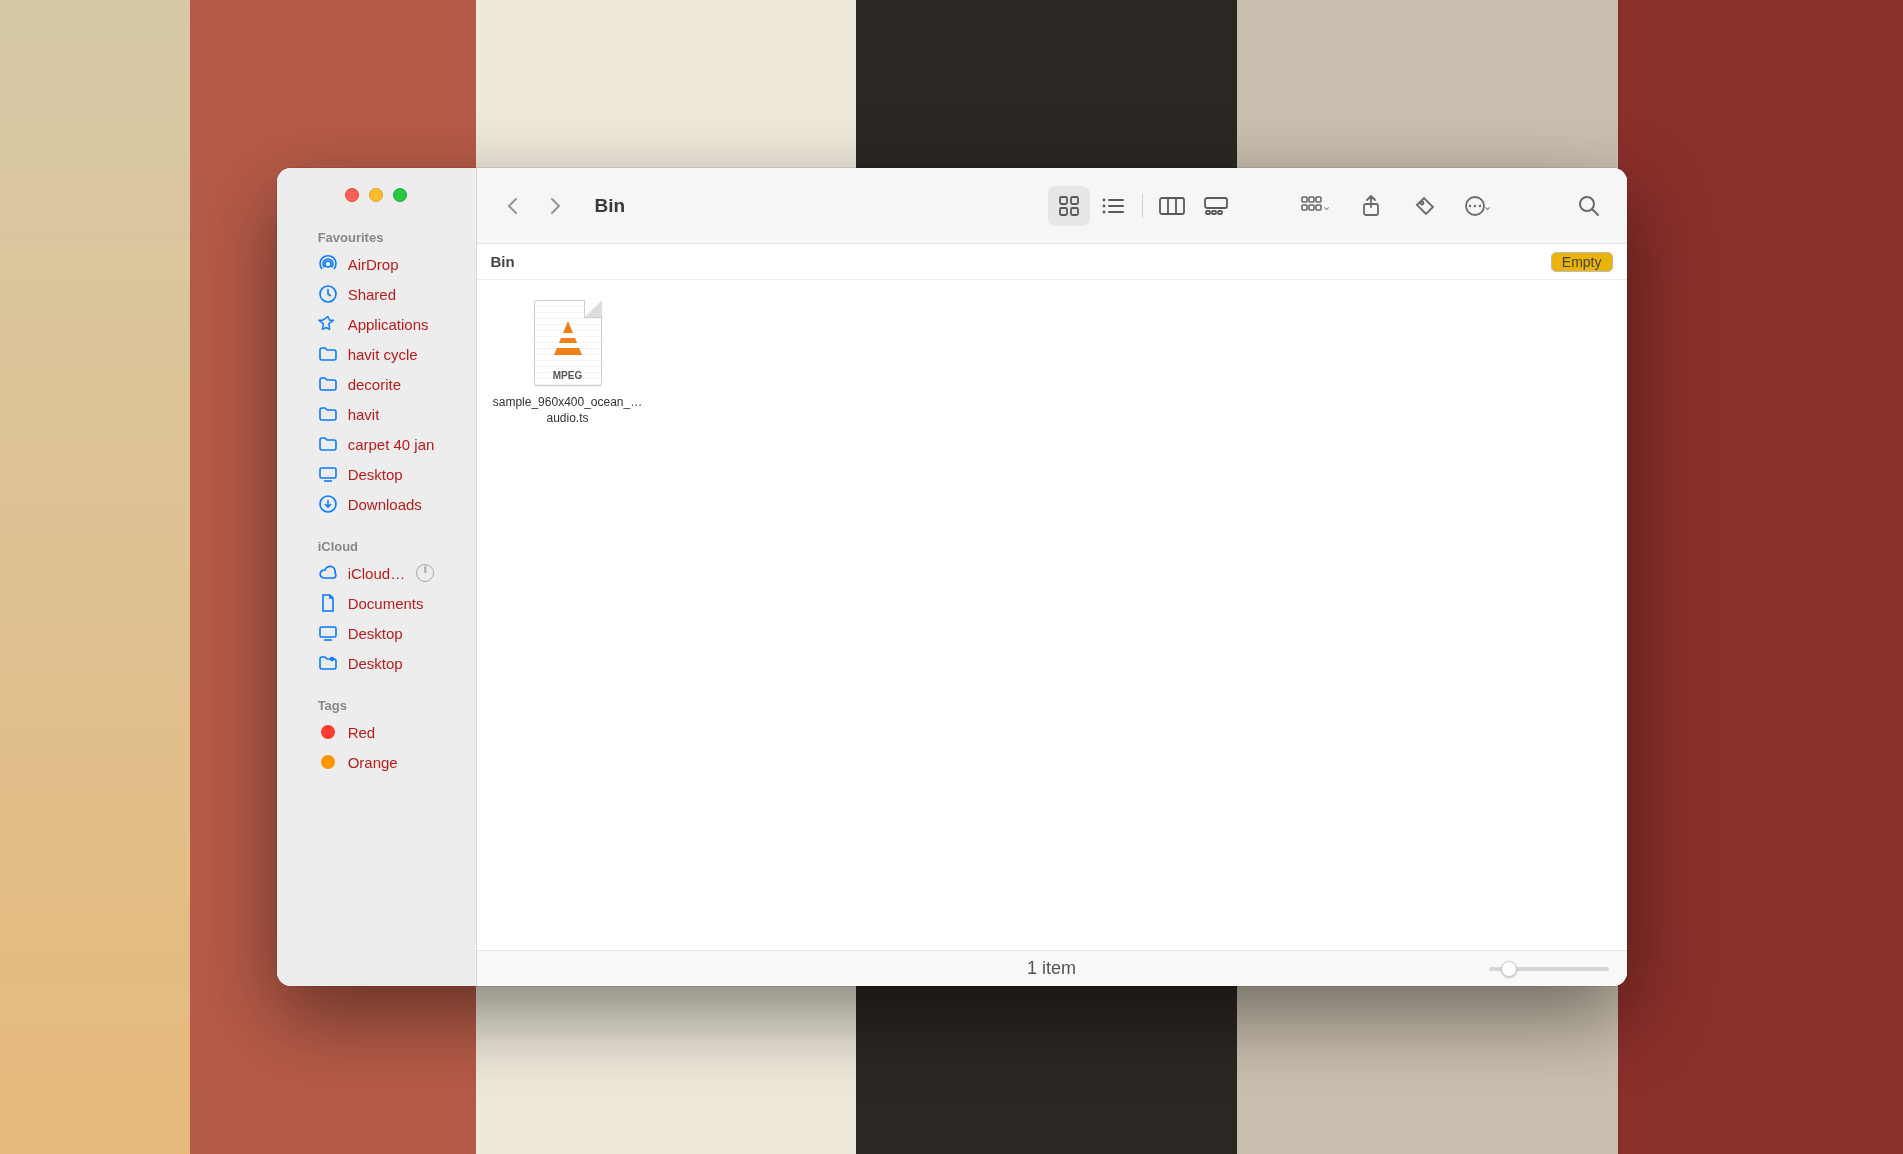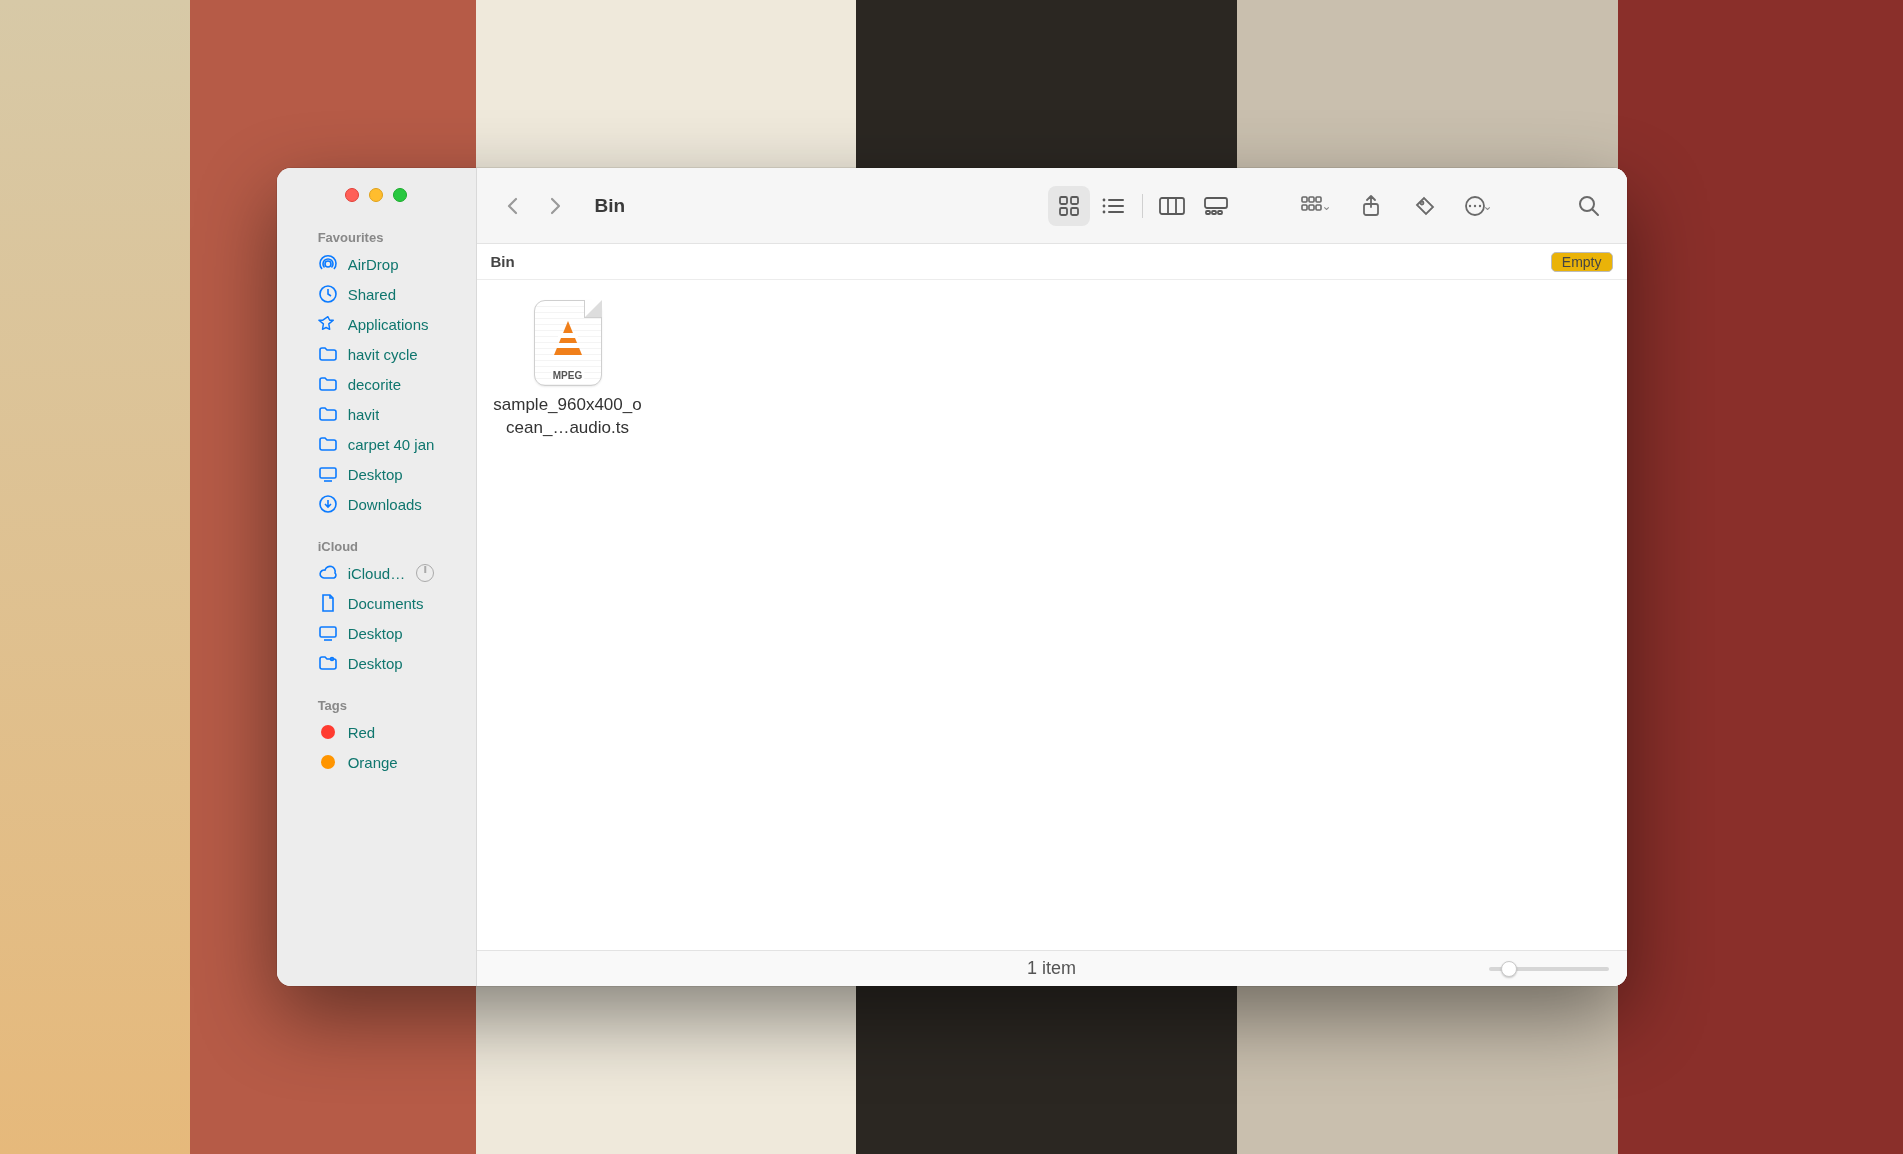--- a/index.html
+++ b/index.html
@@ -54,21 +54,21 @@
   .tl.red{background:#ff5f57;border:1px solid #e14038;}
   .tl.yellow{background:#ffbd2e;border:1px solid #dfa11a;}
   .tl.green{background:#28c840;border:1px solid #1aab2b;}
   .section-label{
     color:#888; font-size:13px; font-weight:600;
     padding:6px 10px 4px 10px;
   }
   .side-item{
     display:flex; align-items:center; gap:10px;
     padding:5px 10px; border-radius:6px;
-    font-size:15px; color:#0f766e; cursor:default;
+    font-size:15px; color:#b91c1c; cursor:default;
   }
   .side-item .ic{width:20px;height:20px;display:flex;align-items:center;justify-content:center;color:#0a7aff;flex-shrink:0;}
   .side-item .lbl{white-space:nowrap;overflow:hidden;text-overflow:ellipsis;}
   .tag-dot{width:14px;height:14px;border-radius:50%;}
   .prog{width:18px;height:18px;border:1.5px solid #aaa;border-radius:50%;position:relative;margin-left:auto;}
   .prog::after{content:"";position:absolute;width:1.5px;height:7px;background:#aaa;left:50%;top:1px;transform:translateX(-50%);}
 
   
   .main {
     flex:1; display:flex; flex-direction:column; background:#fff;
@@ -93,30 +93,30 @@
     padding:0 14px;font-size:15px;font-weight:600;color:#444;justify-content:space-between;
   }
   .empty-btn{
     font-size:14px;font-weight:400;color:#444;background:#eab308;border:1px solid #bcbcbc;
     border-radius:5px;padding:1px 10px;cursor:default;
   }
 
   .content{flex:1;padding:16px;overflow:auto;}
   .file{width:150px;text-align:center;}
   .file-icon{
-    width:68px;height:86px;margin:4px auto 8px auto;background:#fff;border:1px solid #cfcfcf;border-radius:11px;
+    width:68px;height:86px;margin:4px auto 8px auto;background:#fff;border:1px solid #cfcfcf;border-radius:3px;
     position:relative;box-shadow:0 1px 2px rgba(0,0,0,.08);
     background-image:repeating-linear-gradient(#fff,#fff 5px,#f4f4f4 5px,#f4f4f4 6px);
   }
   .dog-ear{position:absolute;top:-1px;right:-1px;width:18px;height:18px;background:linear-gradient(135deg,#fff 48%,#ddd 52%);border-left:1px solid #cfcfcf;border-bottom:1px solid #cfcfcf;}
   .cone{position:absolute;left:50%;top:20px;transform:translateX(-50%);width:0;height:0;border-left:14px solid transparent;border-right:14px solid transparent;border-bottom:34px solid #f07f1a;}
   .cone-stripe{position:absolute;left:50%;top:32px;transform:translateX(-50%);width:20px;height:5px;background:#fff;}
   .cone-stripe.s2{top:42px;width:26px;}
   .fmt-badge{position:absolute;bottom:4px;left:50%;transform:translateX(-50%);font-size:10px;font-weight:700;color:#555;background:#fff;padding:0 2px;}
-  .file-name{font-size:17px;color:#333;line-height:1.35;word-break:break-word;}
+  .file-name{font-size:12px;color:#333;line-height:1.35;word-break:break-word;}
 
   .statusbar{
     height:36px;border-top:1px solid #e3e3e3;background:#f9f9f9;
     display:flex;align-items:center;justify-content:center;font-size:18px;color:#555;position:relative;
   }
   .zoom{
     position:absolute;right:18px;top:50%;transform:translateY(-50%);
     width:120px;height:4px;background:#d6d6d6;border-radius:2px;
   }
   .zoom-knob{position:absolute;left:20px;top:50%;transform:translate(-50%,-50%);width:16px;height:16px;border-radius:50%;background:#fff;border:1px solid #c9c9c9;box-shadow:0 1px 2px rgba(0,0,0,.2);}

